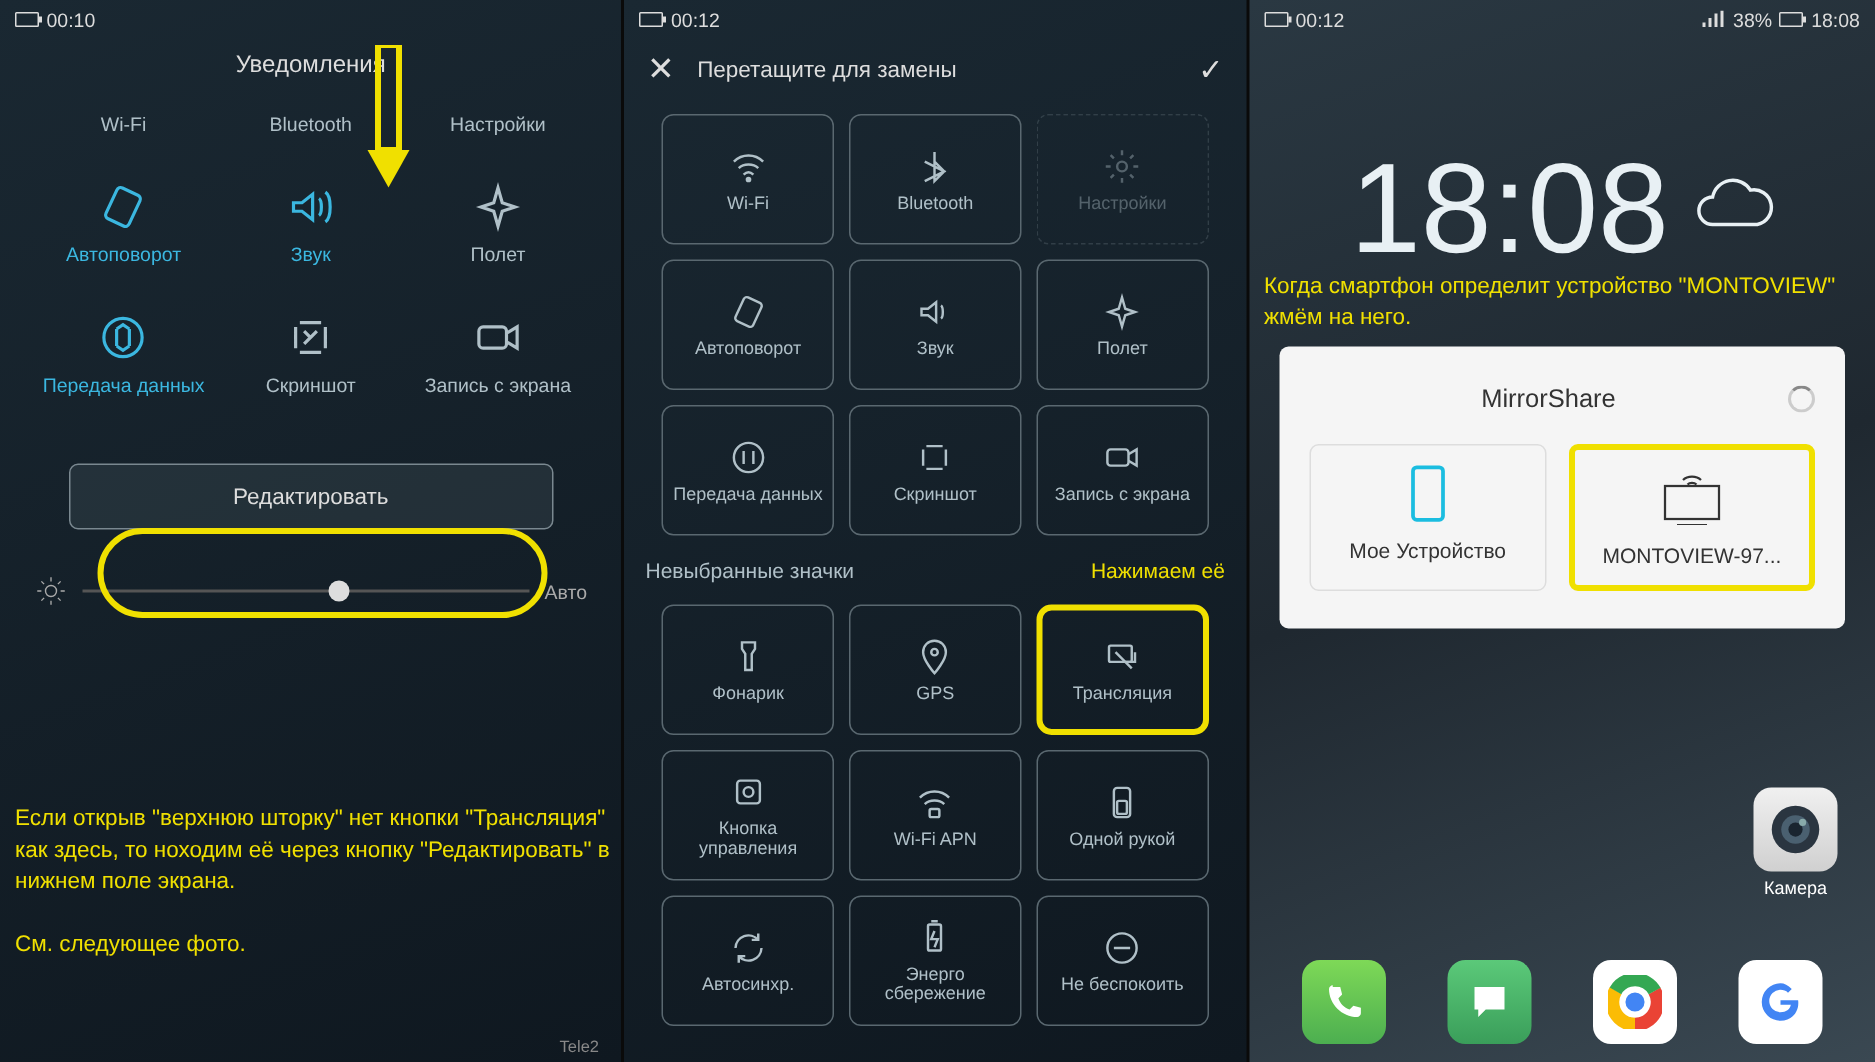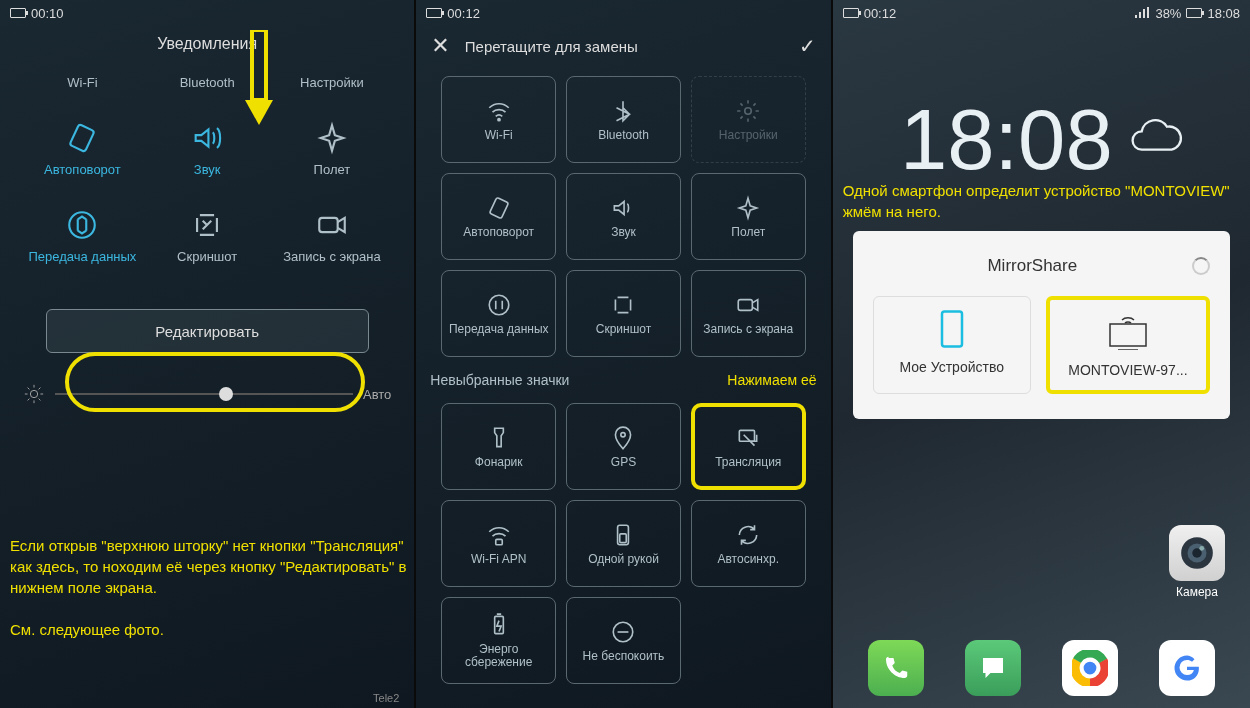--- a/index.html
+++ b/index.html
@@ -245,20 +245,27 @@
       </div>
     <div class="cell hl-cell">
         <svg width="26" height="26" viewBox="0 0 24 24">
           <rect x="4" y="5" width="14" height="10" rx="1"></rect>
           <path d="M8 9l10 10M14 15h6v-6"></path>
         </svg>
         <div class="cell-label">Трансляция</div>
       </div>
     <div class="cell">
         <svg width="26" height="26" viewBox="0 0 24 24">
+          <rect x="5" y="5" width="14" height="14" rx="2"></rect>
+          <circle cx="12" cy="12" r="3"></circle>
+        </svg>
+        <div class="cell-label">Кнопка управления</div>
+      </div>
+    <div class="cell">
+        <svg width="26" height="26" viewBox="0 0 24 24">
           <path d="M3 9c5-5 13-5 18 0M6 13c3-3 9-3 12 0"></path>
           <rect x="9" y="16" width="6" height="5" rx="1"></rect>
         </svg>
         <div class="cell-label">Wi-Fi APN</div>
       </div>
     <div class="cell">
         <svg width="26" height="26" viewBox="0 0 24 24">
           <rect x="7" y="3" width="10" height="18" rx="2"></rect>
           <rect x="9" y="11" width="6" height="8" rx="1"></rect>
         </svg>
@@ -301,21 +308,21 @@
       <div class="bat-icon"></div>
       <span>18:08</span>
     </div>
   </div>
   <div class="clock">
     <span>18:08</span>
     <svg class="weather" width="55" height="55" viewBox="0 0 24 24" stroke="#e8f0f4" fill="none" stroke-width="1">
         <path d="M6 16a4 4 0 0 1 0-8 6 6 0 0 1 11-2 5 5 0 0 1 2 10H6z"></path>
       </svg>
   </div>
-  <div class="note" style="top:180px;right:15px">Одной смартфон определит устройство "MONTOVIEW" жмём на него.</div>
+  <div class="note" style="top:180px;right:15px">Когда смартфон определит устройство "MONTOVIEW" жмём на него.</div>
   <div class="dialog" style="margin-top:42px">
     <div class="dialog-title">
       <span style="flex:1">MirrorShare</span>
       <div class="spinner"></div>
     </div>
     <div class="dialog-grid">
       <div class="dev-card">
         <div class="dev-icon">
             <svg width="30" height="40" viewBox="0 0 24 32" stroke="#1bbde0" fill="none" stroke-width="2">
               <rect x="4" y="2" width="16" height="28" rx="2"></rect>

